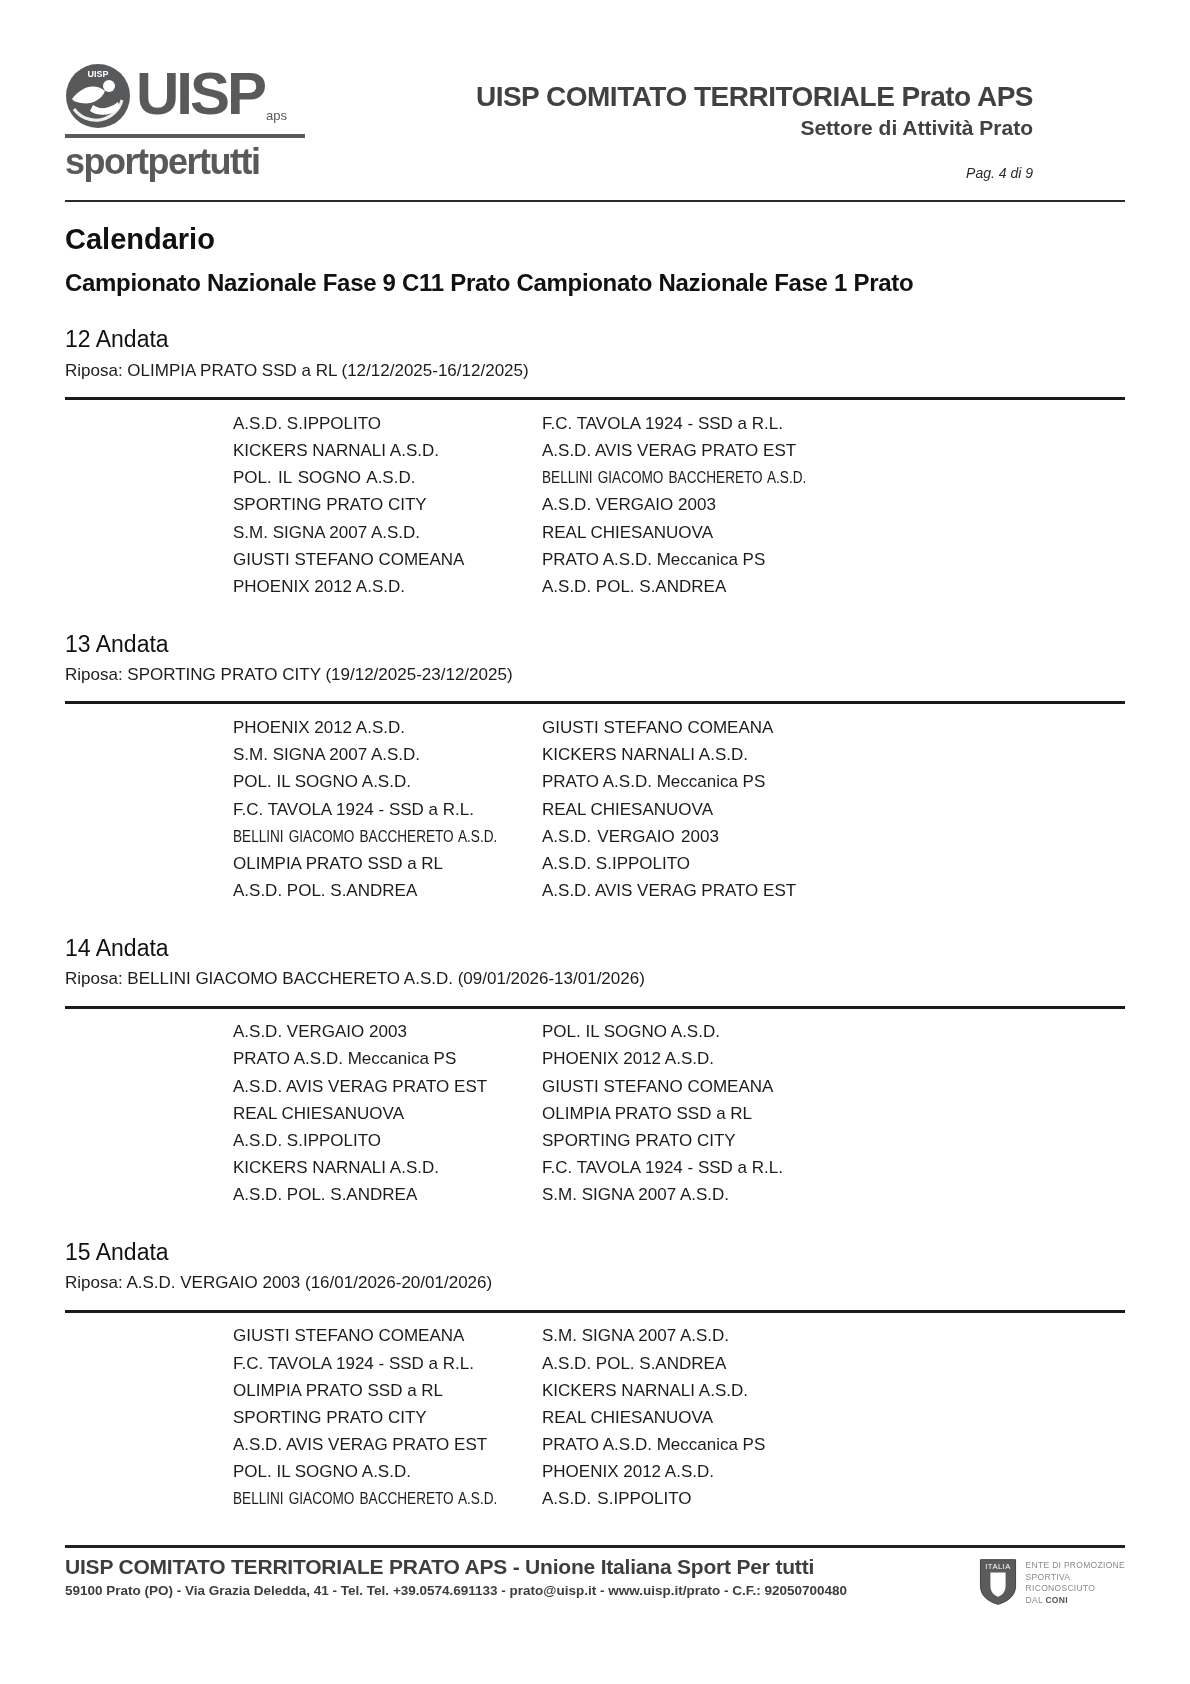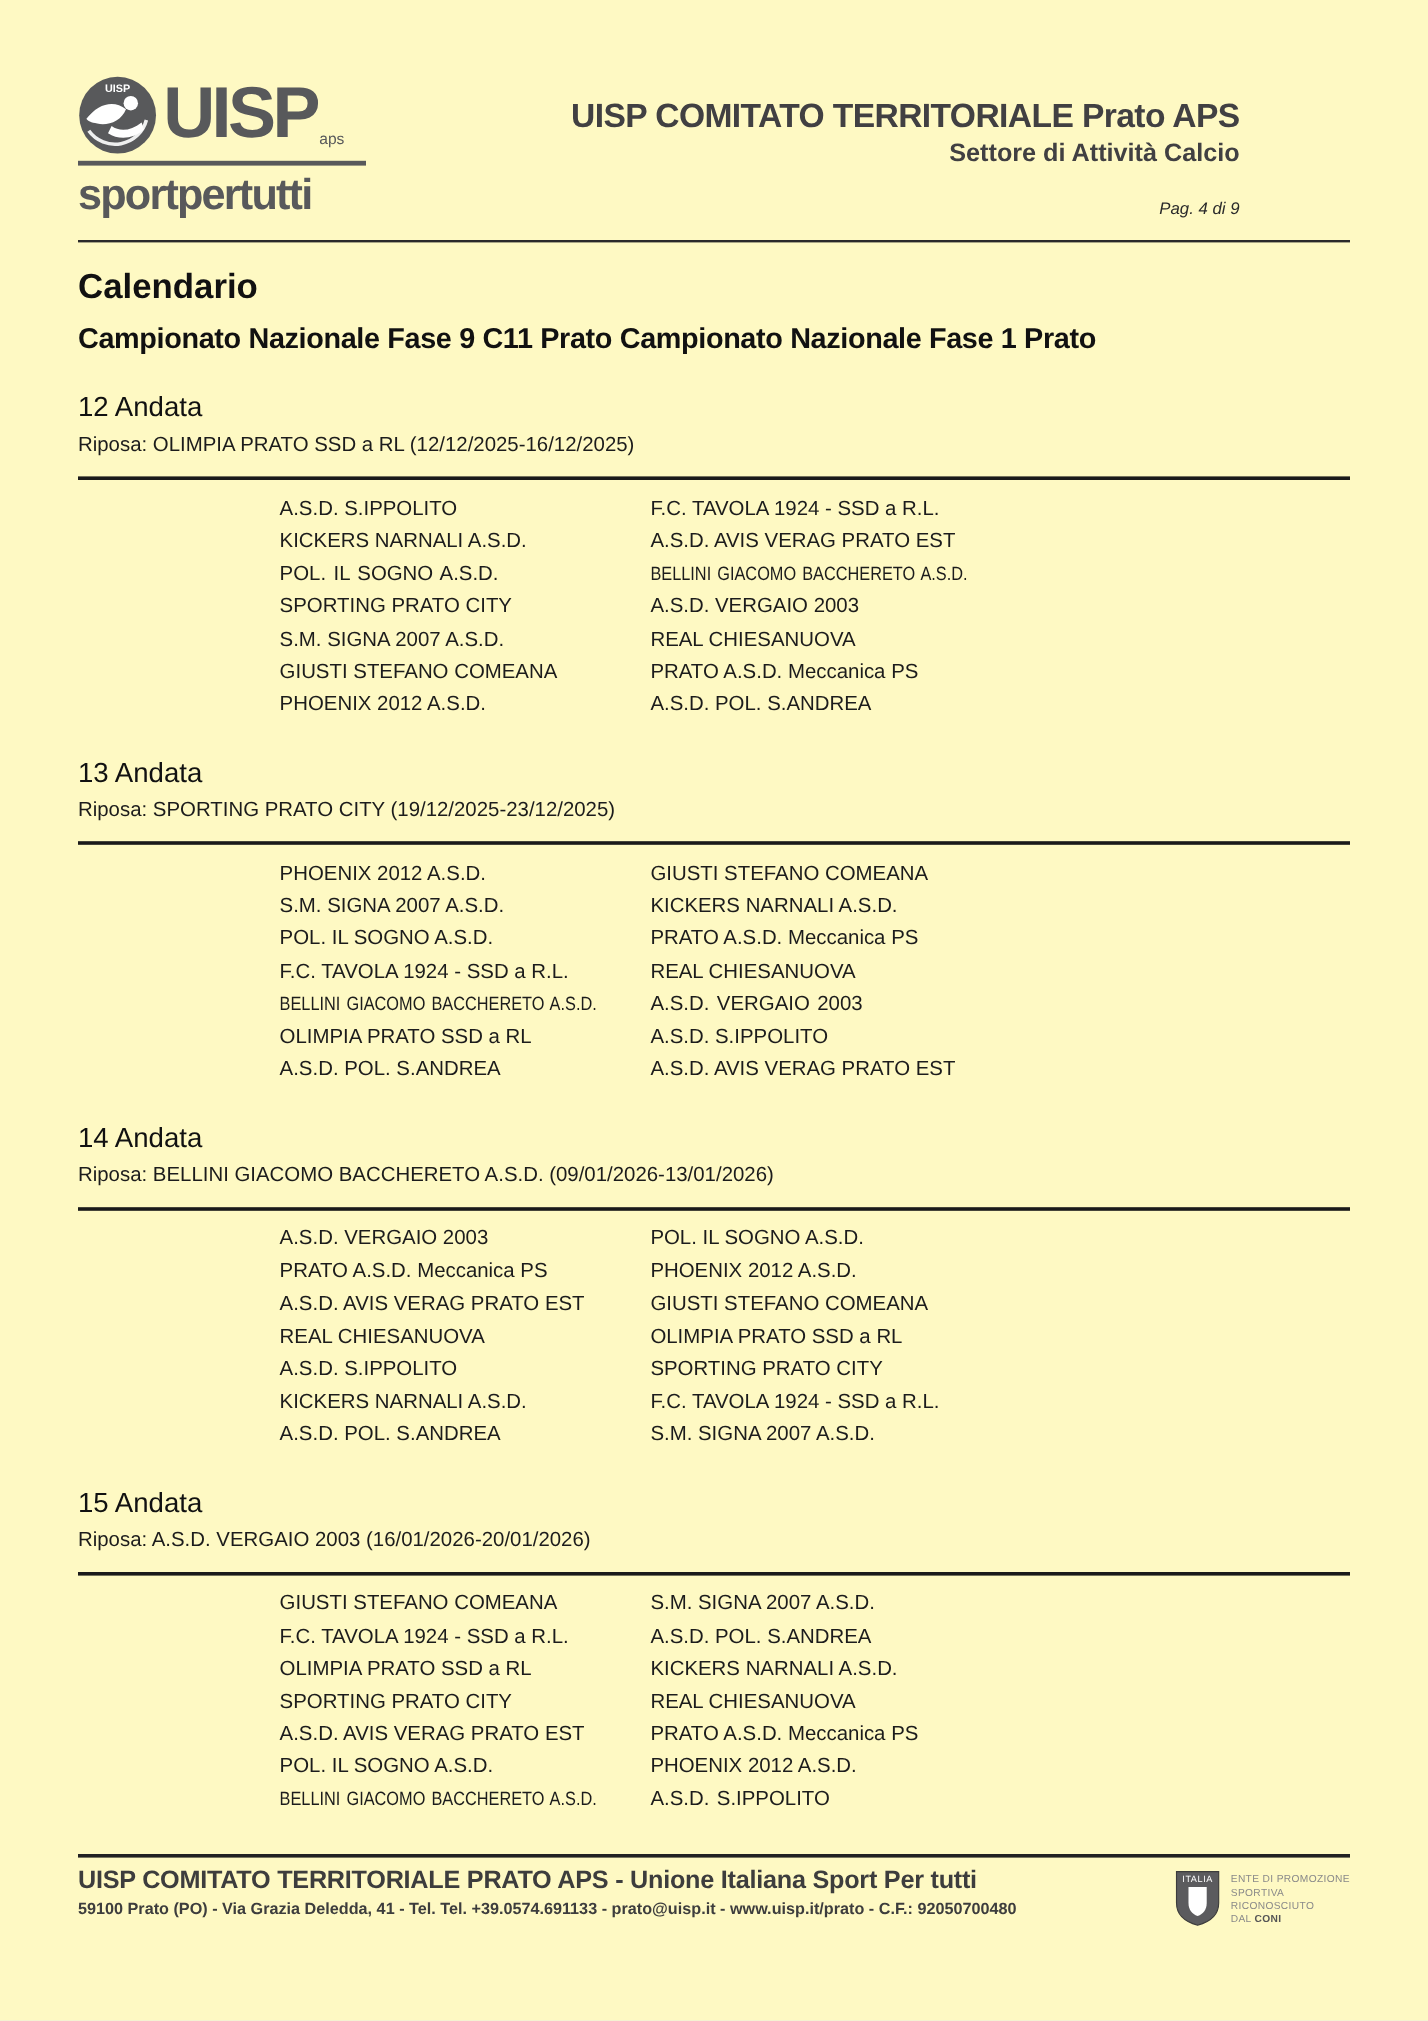--- a/index.html
+++ b/index.html
@@ -1,17 +1,17 @@
 <!DOCTYPE html>
 <html><head>
 <meta charset="utf-8">
 <style>
   html,body{margin:0;padding:0;background:#e8e8e8;}
   .page{
-    width:1190px;height:1684px;margin:0 auto;background:#fef9c3;
+    width:1190px;height:1684px;margin:0 auto;background:#ffffff;
     position:relative;box-sizing:border-box;padding:55px 65px 0 65px;
     font-family:"Liberation Sans","DejaVu Sans",sans-serif;color:#1c1c1c;
     overflow:hidden;
   }
   
   .header{display:flex;height:145px;}
   .logo{width:265px;flex:none;padding-top:8px;}
   .logo-top{display:flex;align-items:flex-start;}
   .emblem{width:66px;height:66px;flex:none;}
   .logo-word{display:flex;align-items:flex-end;margin-left:5px;line-height:1;}
@@ -41,21 +41,21 @@
   .team.condensed{font-size:16px;transform:scaleX(0.85);transform-origin:0 60%;}
   .tight-fit .cell{word-spacing:1.5px;}
   
   .footer{
     position:absolute;left:65px;right:65px;top:1545px;
     border-top:3px solid #222;padding-top:7px;
     display:flex;justify-content:space-between;align-items:flex-start;
   }
   .footer-line1{font-size:21px;font-weight:bold;color:#3d3d3d;letter-spacing:-0.2px;}
   .footer-line2{font-size:13.5px;font-weight:bold;color:#3d3d3d;margin-top:4px;text-align:right;}
-  .footer-badge{display:flex;gap:9px;align-items:center;padding-top:3px;flex:none;}
+  .footer-badge{display:flex;gap:9px;align-items:flex-end;padding-top:3px;flex:none;}
   .shield{flex:none;}
   .badge-text{font-size:8.5px;line-height:1.35;color:#8a8a8a;letter-spacing:0.3px;padding-top:2px;}
   .badge-text b{color:#555;}
 </style>
 </head>
 <body>
 
 <div class="page">
 
   <header class="header">
@@ -72,21 +72,21 @@
         <div class="logo-word">
           <span class="logo-uisp">UISP</span>
           <span class="logo-aps">aps</span>
         </div>
       </div>
       <div class="logo-rule"></div>
       <div class="logo-tagline">sportpertutti</div>
     </div>
     <div class="header-right">
       <div class="header-title">UISP COMITATO TERRITORIALE Prato APS</div>
-      <div class="header-subtitle">Settore di Attività Calcio</div>
+      <div class="header-subtitle">Settore di Attività Prato</div>
       <div class="header-page">Pag. 4 di 9</div>
     </div>
   </header>
   <div class="header-rule"></div>
 
   <h1 class="doc-title">Calendario</h1>
   <h2 class="doc-subtitle">Campionato Nazionale Fase 9 C11 Prato Campionato Nazionale Fase 1 Prato</h2>
 
   <main class="rounds">
       <section class="round">

